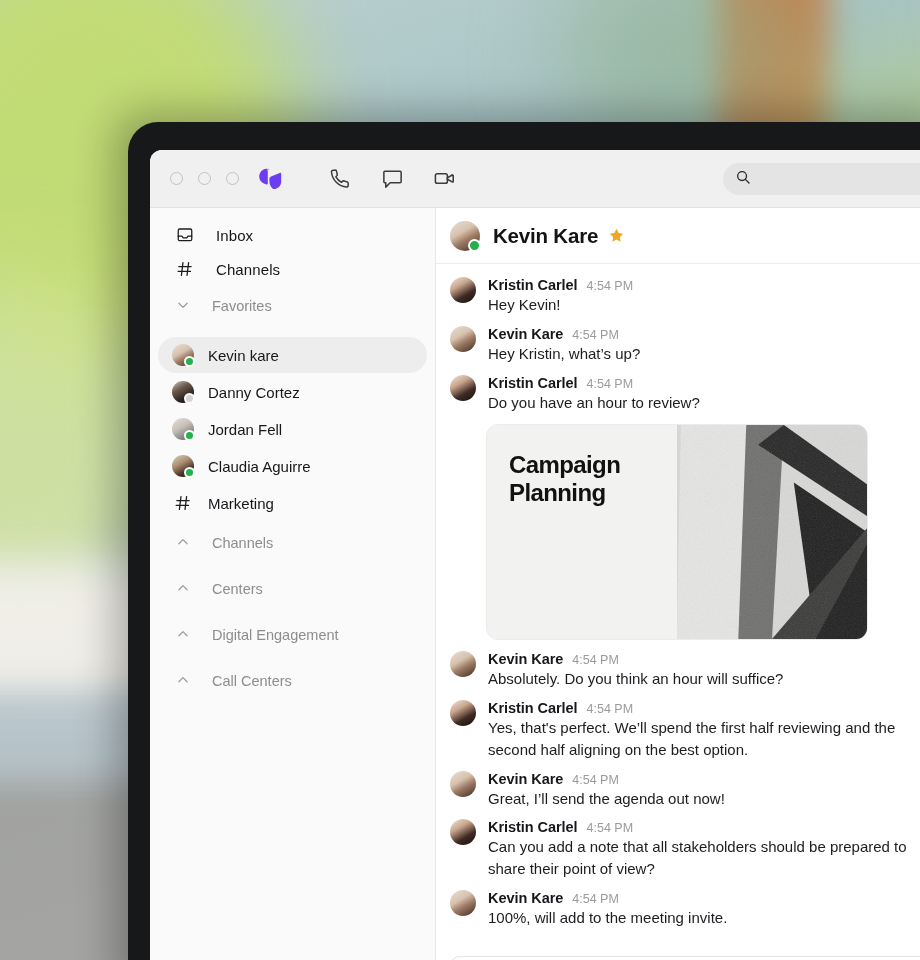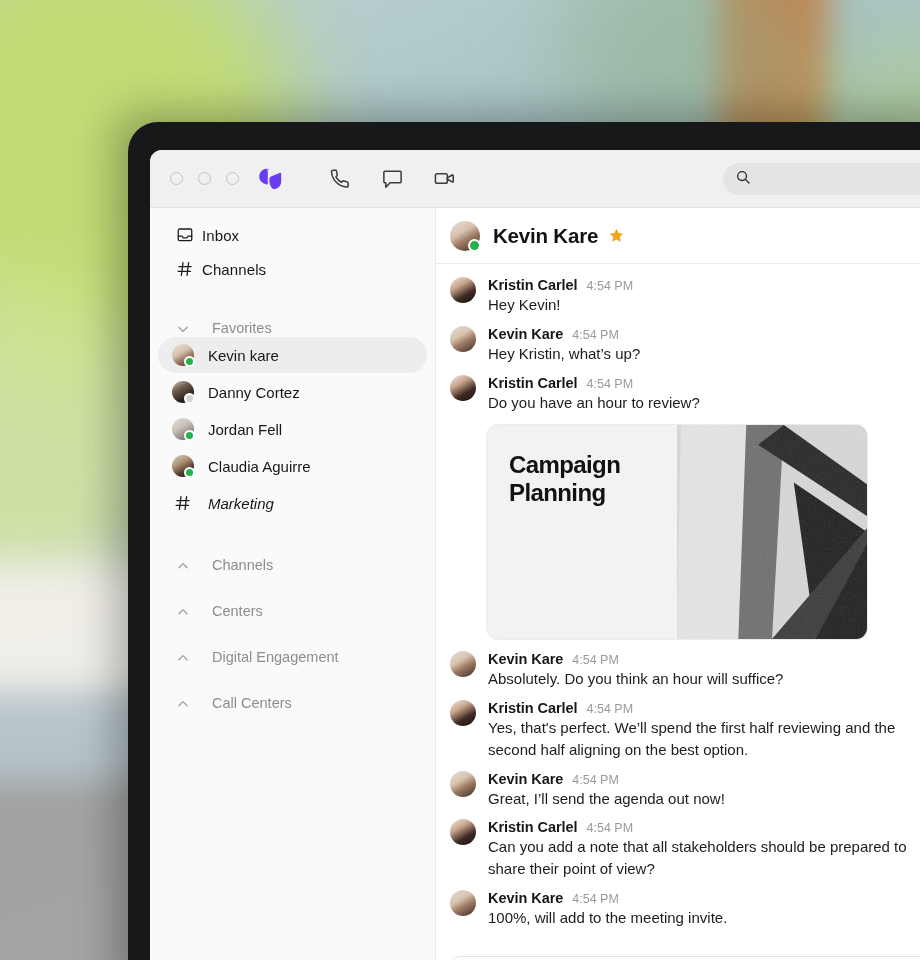--- a/index.html
+++ b/index.html
@@ -88,27 +88,27 @@
   .nav-item {
     height: 34px;
     display: flex; align-items: center;
     padding: 0 14px 0 16px;
     margin: 0 10px;
     border-radius: 8px;
     cursor: pointer;
   }
   .nav-item .nico { width: 18px; height: 18px; color: #1c1c1c; flex: 0 0 18px; }
   .nav-item .nlabel {
-    margin-left: 8px;
+    margin-left: 22px;
     font-size: 15px; color: #15171a; letter-spacing: .1px;
   }
 
   .group-head {
     height: 38px;
-    display: flex; align-items: flex-end;
+    display: flex; align-items: flex-start;
     padding-left: 16px;
     margin: 0 10px;
     cursor: pointer;
   }
   .group-head .chev { width: 14px; height: 14px; color: #9a9a9a; flex: 0 0 14px; }
   .group-head .glabel {
     margin-left: 22px;
     font-size: 14.5px; color: #8d8d8d;
   }
 
@@ -119,21 +119,21 @@
     margin: 1px 8px;
     border-radius: 18px;
     cursor: pointer;
   }
   .fav-item.selected { background: #ededed; }
   .fav-item .flabel {
     margin-left: 14px;
     font-size: 15px; color: #15171a;
   }
   .fav-item .hico { width: 18px; height: 18px; color: #1c1c1c; margin-left: 2px; flex: 0 0 18px; }
-  .fav-item .hico + .flabel { margin-left: 16px; font-style: italic; }
+  .fav-item .hico + .flabel { margin-left: 16px; }
 
   
   .av { position: relative; flex: 0 0 auto; border-radius: 50%; overflow: visible; }
   .av .face {
     width: 100%; height: 100%;
     border-radius: 50%;
     overflow: hidden;
     display: block;
     background: #ded9d4;
   }

